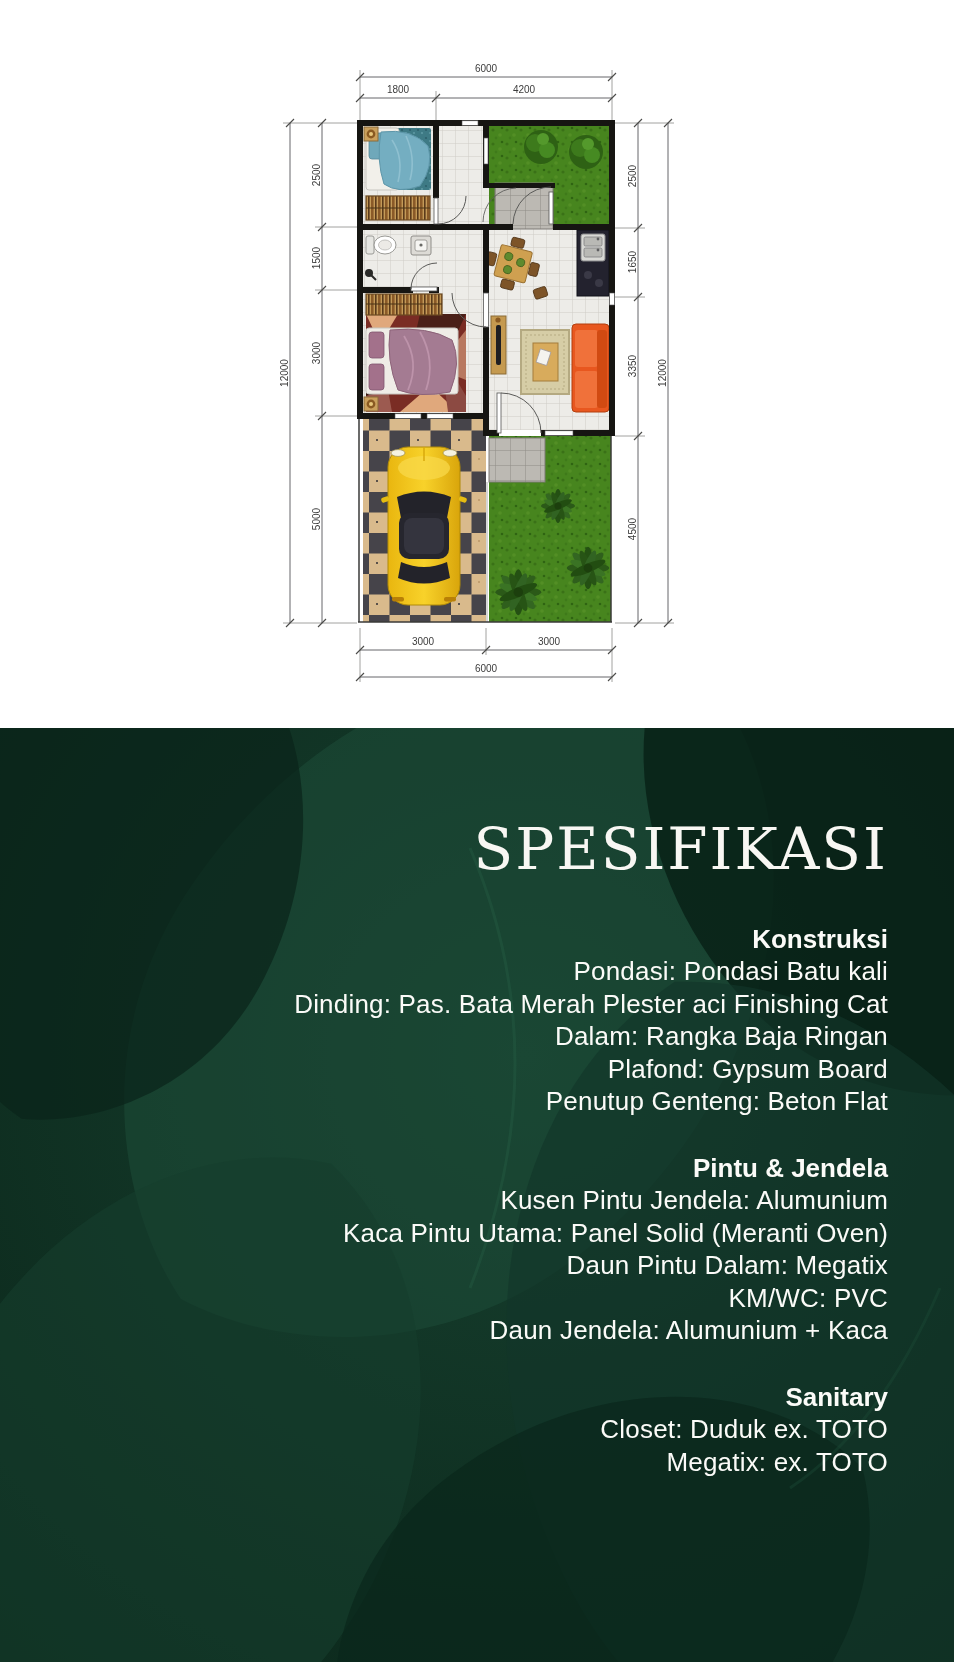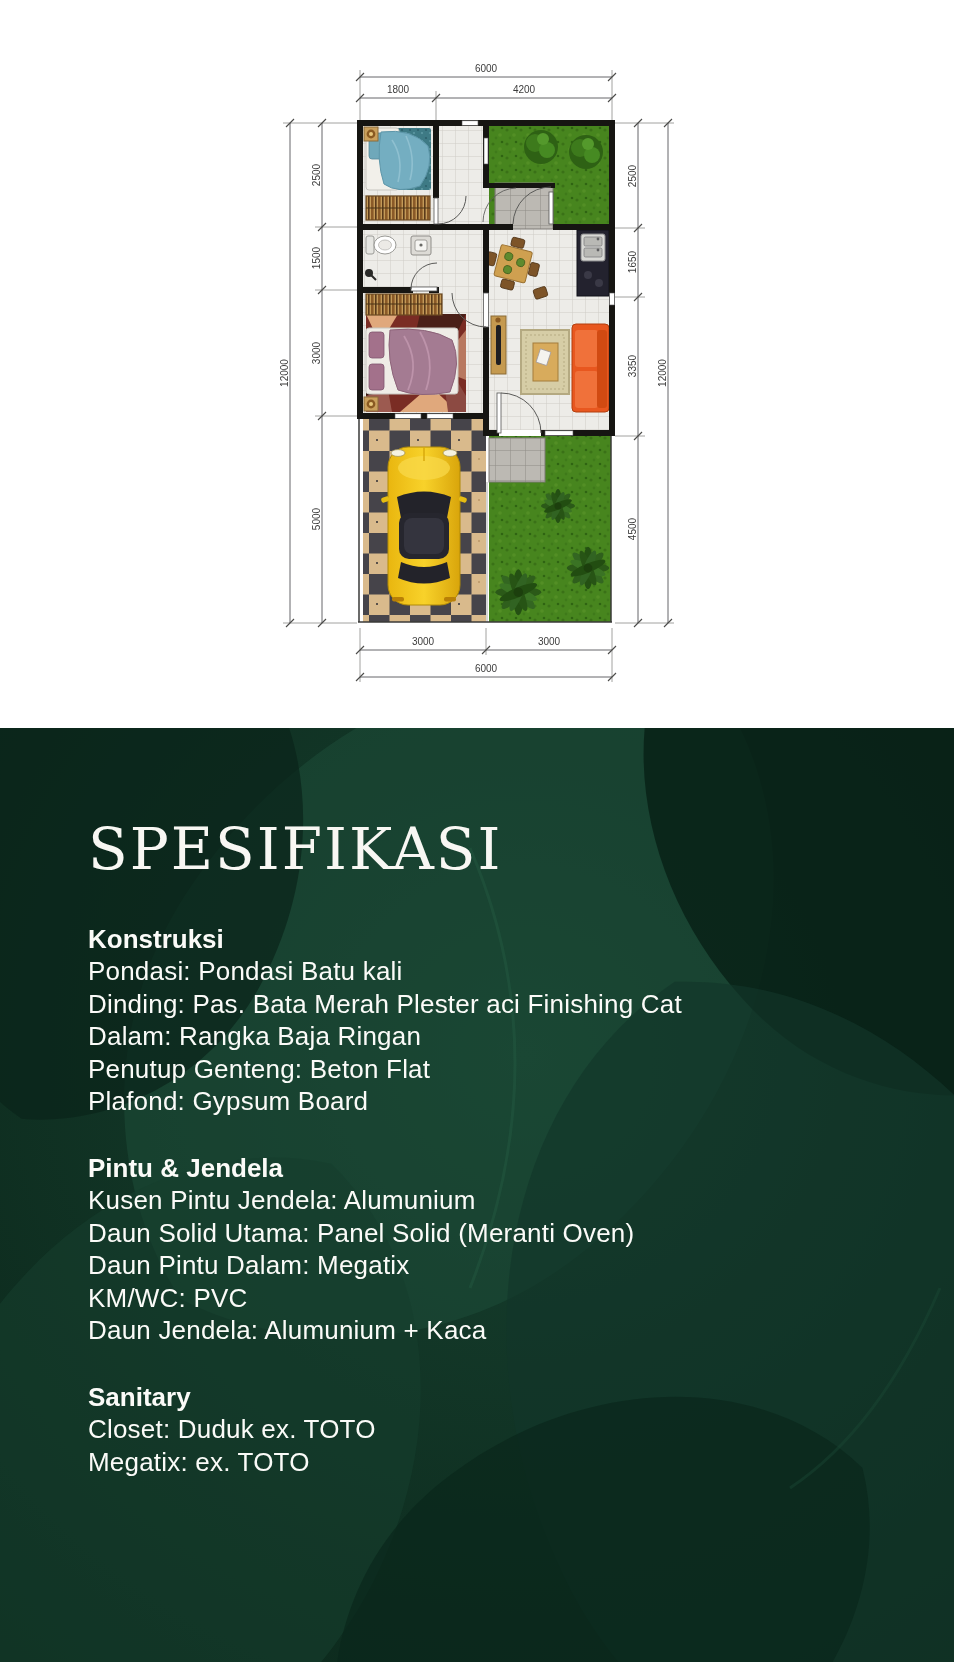--- a/index.html
+++ b/index.html
@@ -2,21 +2,21 @@
 <html><head>
 <meta charset="utf-8">
 <style>
   html,body{margin:0;padding:0;}
   body{width:954px;height:1662px;position:relative;background:#ffffff;font-family:"Liberation Sans",sans-serif;}
   .page{position:absolute;inset:0;width:954px;height:1662px;overflow:hidden;}
   .plan-wrap{position:absolute;top:0;left:0;width:849px;height:728px;background:#ffffff;}
   svg text.dim{font-family:"Liberation Sans",sans-serif;font-size:10px;fill:#3c3c3c;}
   .spec{position:absolute;top:728px;left:0;width:954px;height:934px;background:#0c2b1e;overflow:hidden;}
   .leaves{position:absolute;top:0;left:0;width:954px;height:934px;}
-  .spec-content{position:absolute;left:88px;top:87px;width:800px;color:#fbfbf8;}
+  .spec-content{position:absolute;left:88px;top:87px;width:800px;color:#fbfbf8;text-align:right;}
   .spec-title{margin:0 0 38px 0;font-family:"DejaVu Serif","Liberation Serif",serif;font-weight:500;
     font-size:58px;line-height:1.2;letter-spacing:2px;color:#f8f7f3;}
   .spec-section{margin:9px 0 34px 0;}
   .spec-heading{font-weight:700;font-size:26px;line-height:32.5px;}
   .spec-line{font-weight:400;font-size:26px;line-height:32.5px;letter-spacing:.2px;}
 </style>
 </head>
 <body>
 
 <div class="page">
@@ -377,28 +377,28 @@
     </svg>
 
     <div class="spec-content">
       <h1 class="spec-title">SPESIFIKASI</h1>
 
       <div class="spec-section">
         <div class="spec-heading">Konstruksi</div>
         <div class="spec-line">Pondasi: Pondasi Batu kali</div>
         <div class="spec-line">Dinding: Pas. Bata Merah Plester aci Finishing Cat</div>
         <div class="spec-line">Dalam: Rangka Baja Ringan</div>
+        <div class="spec-line">Plafond: Gypsum Board</div>
         <div class="spec-line">Penutup Genteng: Beton Flat</div>
-        <div class="spec-line">Plafond: Gypsum Board</div>
       </div>
 
       <div class="spec-section">
         <div class="spec-heading">Pintu &amp; Jendela</div>
         <div class="spec-line">Kusen Pintu Jendela: Alumunium</div>
-        <div class="spec-line">Daun Solid Utama: Panel Solid (Meranti Oven)</div>
+        <div class="spec-line">Kaca Pintu Utama: Panel Solid (Meranti Oven)</div>
         <div class="spec-line">Daun Pintu Dalam: Megatix</div>
         <div class="spec-line">KM/WC: PVC</div>
         <div class="spec-line">Daun Jendela: Alumunium + Kaca</div>
       </div>
 
       <div class="spec-section">
         <div class="spec-heading">Sanitary</div>
         <div class="spec-line">Closet: Duduk ex. TOTO</div>
         <div class="spec-line">Megatix: ex. TOTO</div>
       </div>

